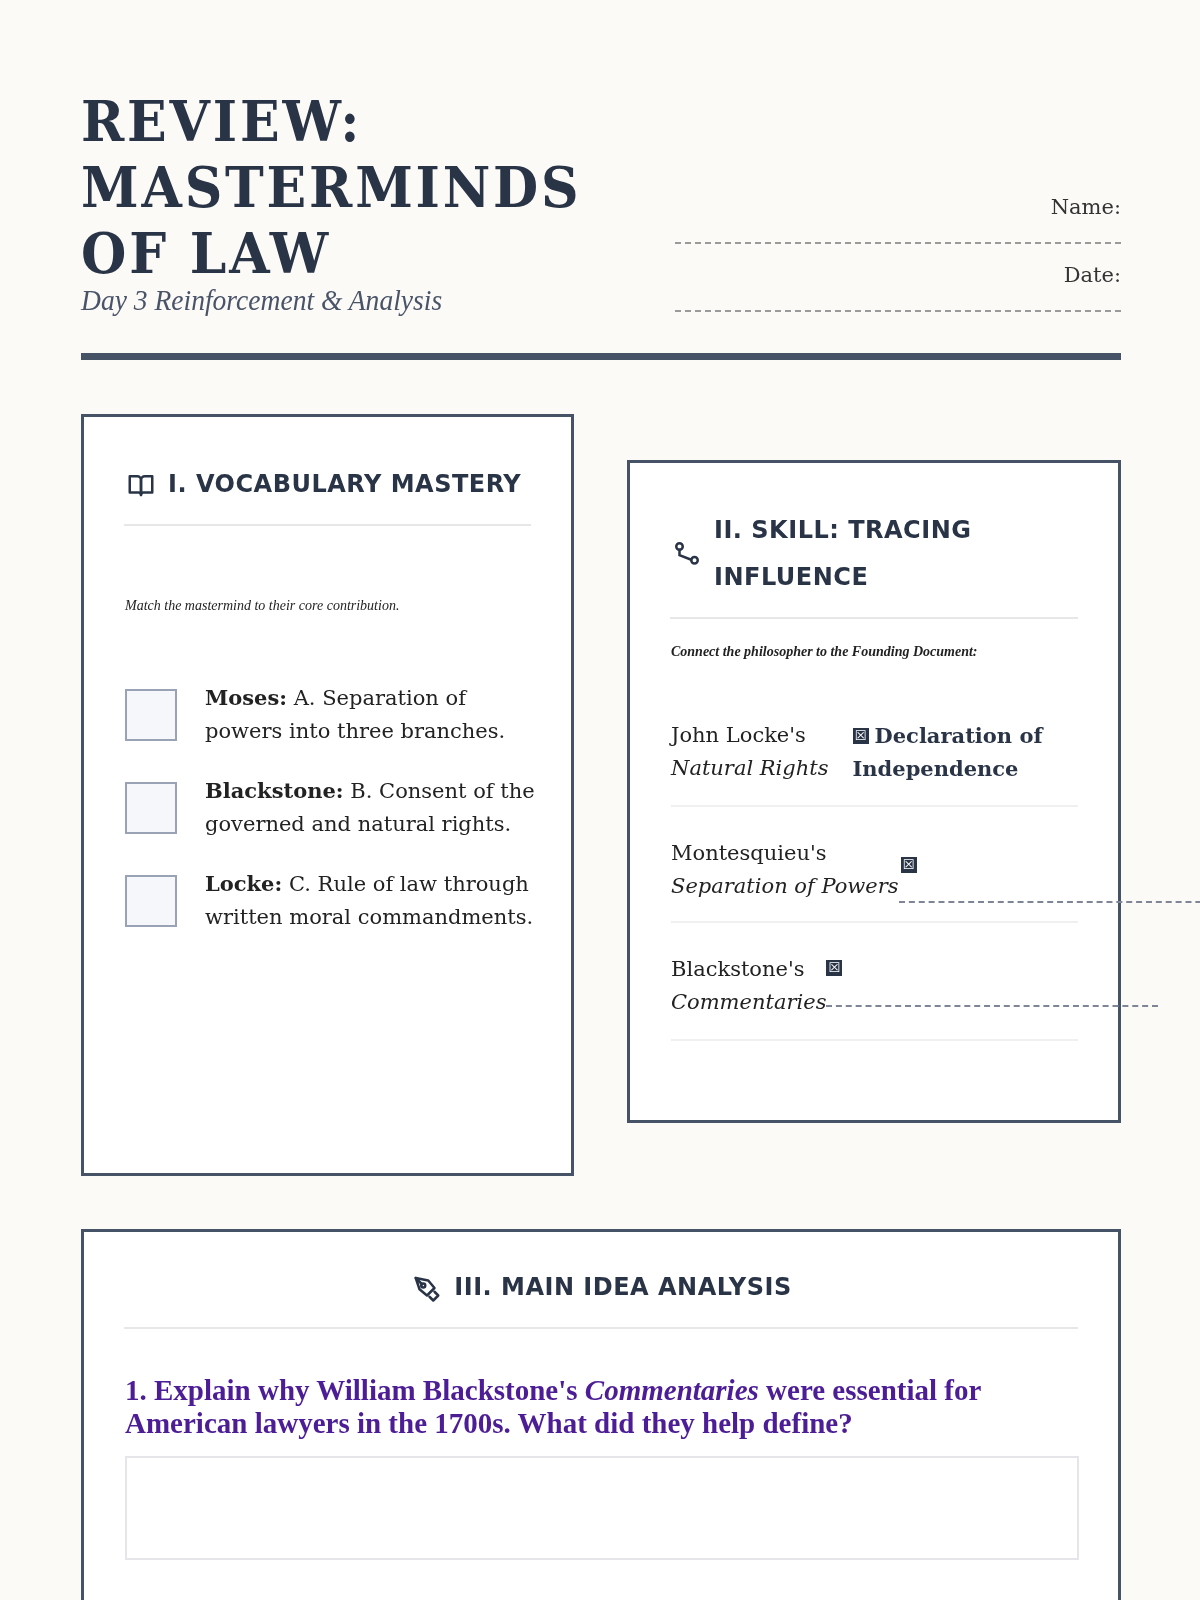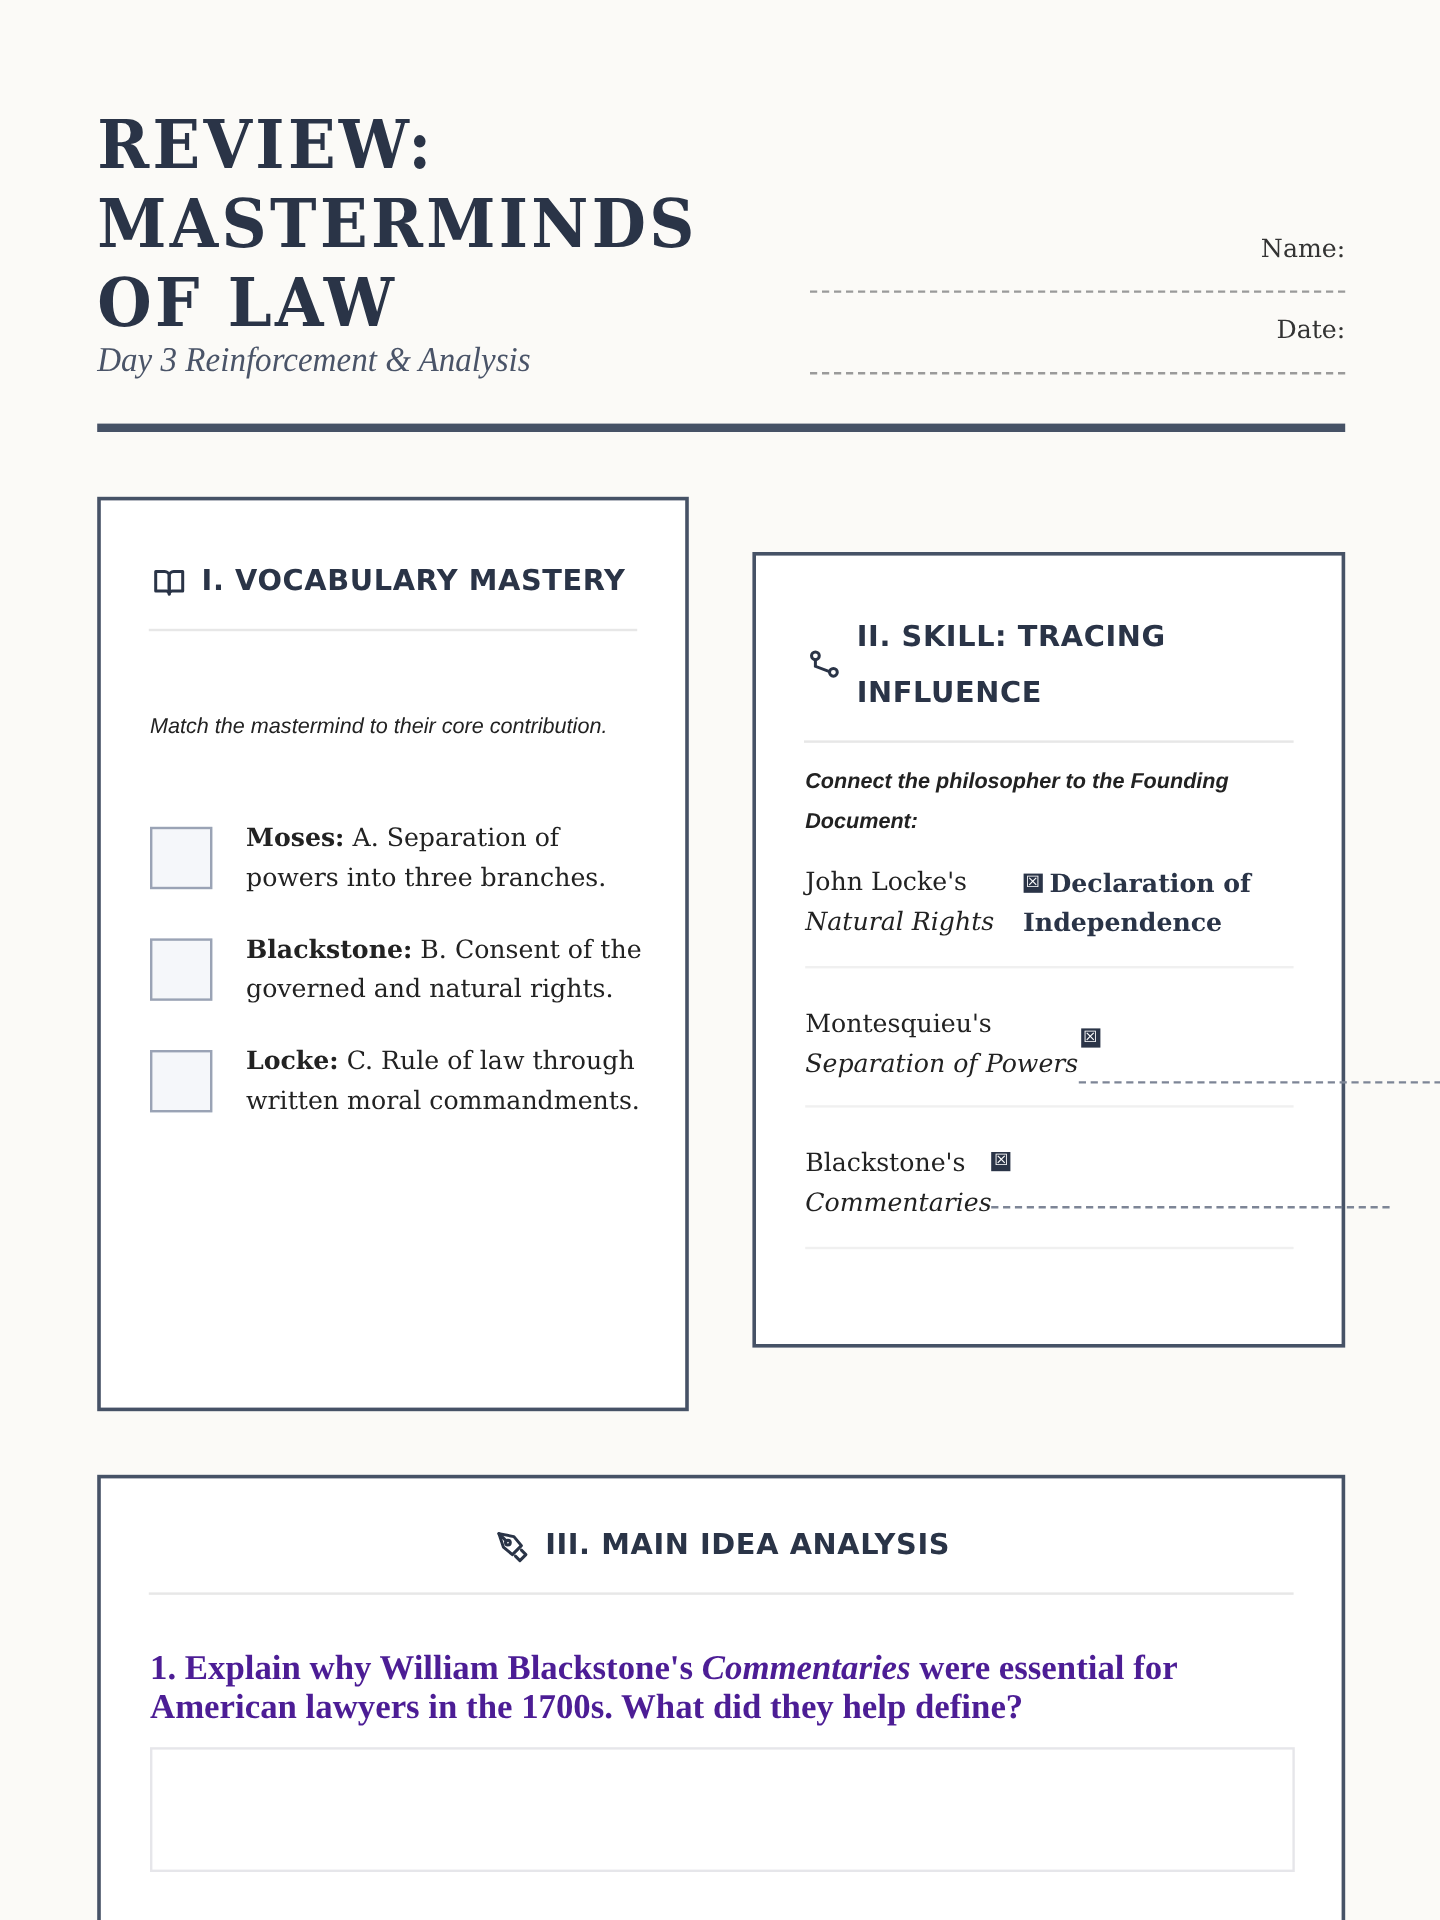--- a/index.html
+++ b/index.html
@@ -77,23 +77,23 @@
       font-family: "DejaVu Sans", sans-serif;
       font-weight: bold;
       font-size: 24px;
       line-height: 47px;
       color: #2a3447;
       letter-spacing: 0.5px;
     }
 
     .instr {
       position: absolute; left: 41px; right: 40px;
-      font-family: Liberation Sans, sans-serif;
+      font-family: Liberation Serif, serif;
       font-style: italic;
-      font-size: 18px;
+      font-size: 14px;
       line-height: 33px;
       color: #222;
     }
     .instr.bold { font-weight: bold; }
 
     
     .vocab-list { position: absolute; left: 41px; right: 36px; top: 264px; }
     .vocab-item { display: flex; align-items: center; margin-bottom: 26px; }
     .vocab-item .box {
       flex: 0 0 auto;

